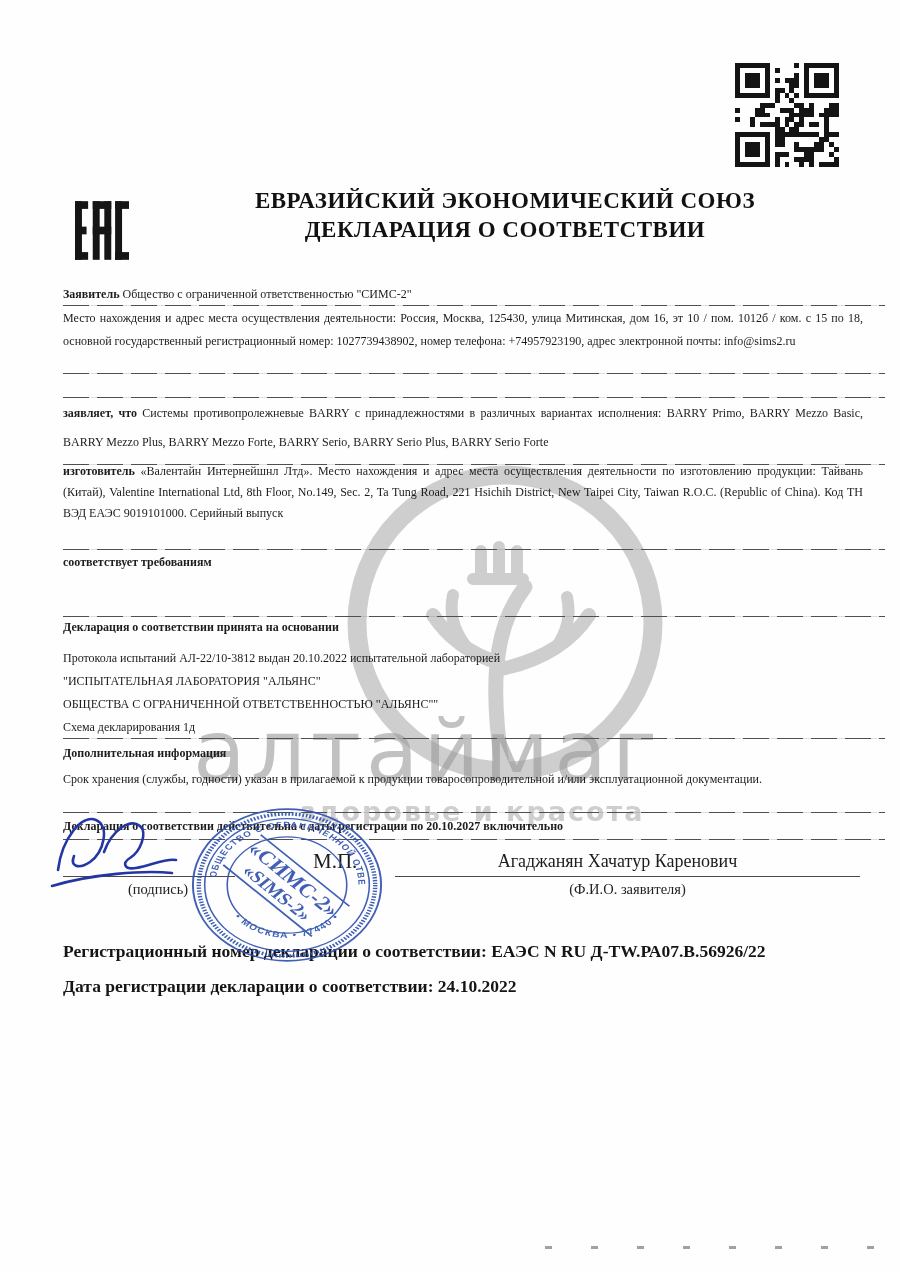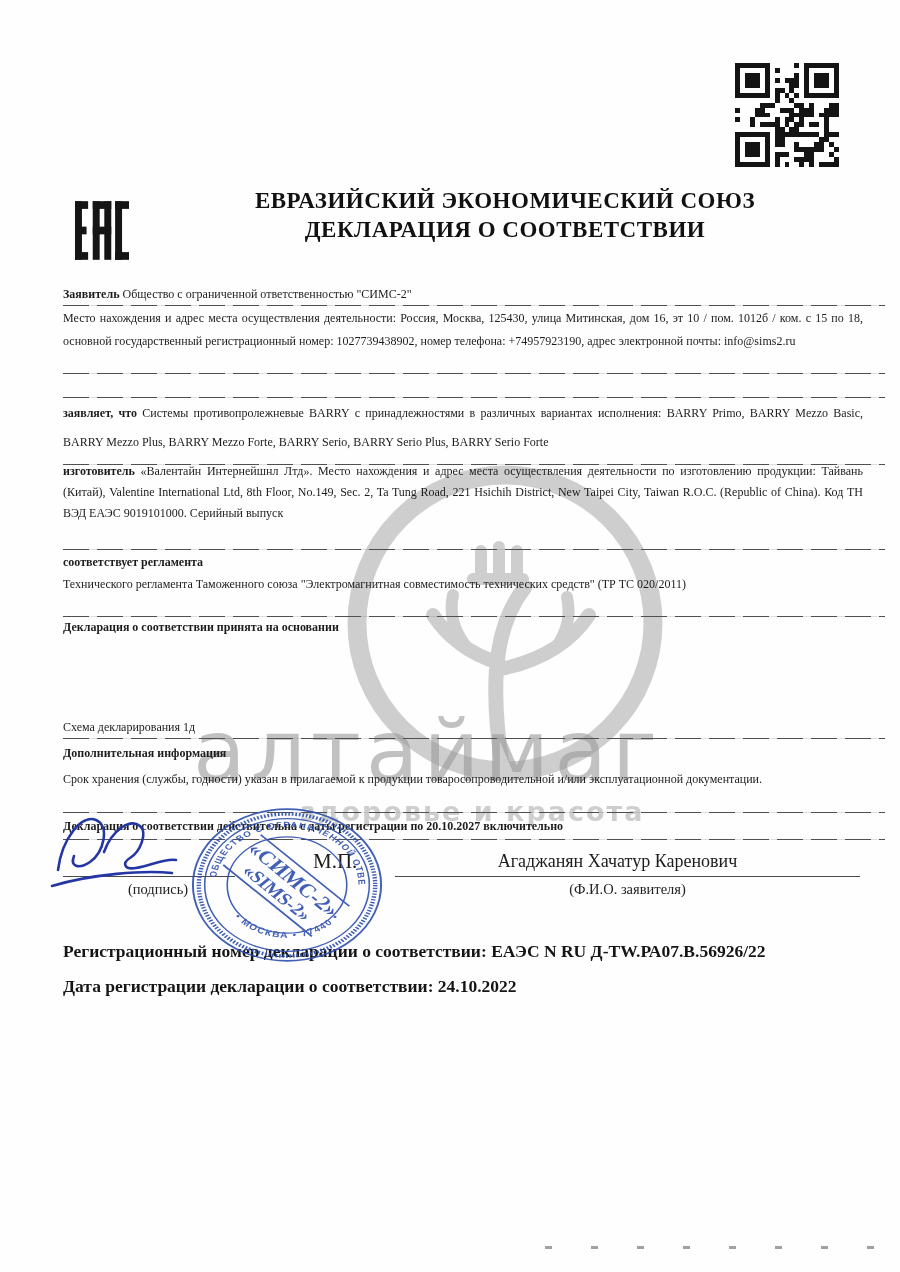--- a/index.html
+++ b/index.html
@@ -320,27 +320,31 @@
     <span>Системы противопролежневые BARRY с принадлежностями в различных вариантах исполнения: BARRY Primo, BARRY Mezzo Basic, BARRY Mezzo Plus, BARRY Mezzo Forte, BARRY Serio, BARRY Serio Plus, BARRY Serio Forte</span>
   </div>
   <div class="abs rule z2" style="top:463px;"></div>
 
   <div class="abs para z2" style="top:461px;line-height:21px;">
     <span class="lead">изготовитель</span>
     <span>«Валентайн Интернейшнл Лтд». Место нахождения и адрес места осуществления деятельности по изготовлению продукции: Тайвань (Китай), Valentine International Ltd, 8th Floor, No.149, Sec. 2, Ta Tung Road, 221 Hsichih District, New Taipei City, Taiwan R.O.C. (Republic of China). Код ТН ВЭД ЕАЭС 9019101000. Серийный выпуск</span>
   </div>
   <div class="abs rule z2" style="top:548px;"></div>
 
-  <div class="abs para heading z2" style="top:551px;">соответствует регламента</div>
-
-  <div class="abs para z2" style="top:574px;line-height:21.5px;">Технического регламента Таможенного союза "Электромагнитная совместимость технических средств" (ТР ТС 020/2011)</div>
+  <div class="abs para heading z2" style="top:551px;">соответствует требованиям</div>
+
   <div class="abs rule z2" style="top:615px;"></div>
 
   <div class="abs para heading z2" style="top:616px;">Декларация о соответствии принята на основании</div>
 
+  <div class="abs para nojust z2" style="top:647px;">
+    <div>Протокола испытаний АЛ-22/10-3812 выдан 20.10.2022 испытательной лабораторией</div>
+    <div>"ИСПЫТАТЕЛЬНАЯ ЛАБОРАТОРИЯ "АЛЬЯНС"</div>
+    <div>ОБЩЕСТВА С ОГРАНИЧЕННОЙ ОТВЕТСТВЕННОСТЬЮ "АЛЬЯНС""</div>
+  </div>
 
   <div class="abs para nojust z2" style="top:716px;">Схема декларирования 1д</div>
   <div class="abs rule z2" style="top:737px;"></div>
 
   <div class="abs para heading z2" style="top:742px;">Дополнительная информация</div>
 
   <div class="abs para z2" style="top:768px;">Срок хранения (службы, годности) указан в прилагаемой к продукции товаросопроводительной и/или эксплуатационной документации.</div>
   <div class="abs rule z2" style="top:811px;"></div>
 
   <div class="abs para heading nojust z2" style="top:815px;">Декларация о соответствии действительна с даты регистрации по 20.10.2027 включительно</div>

